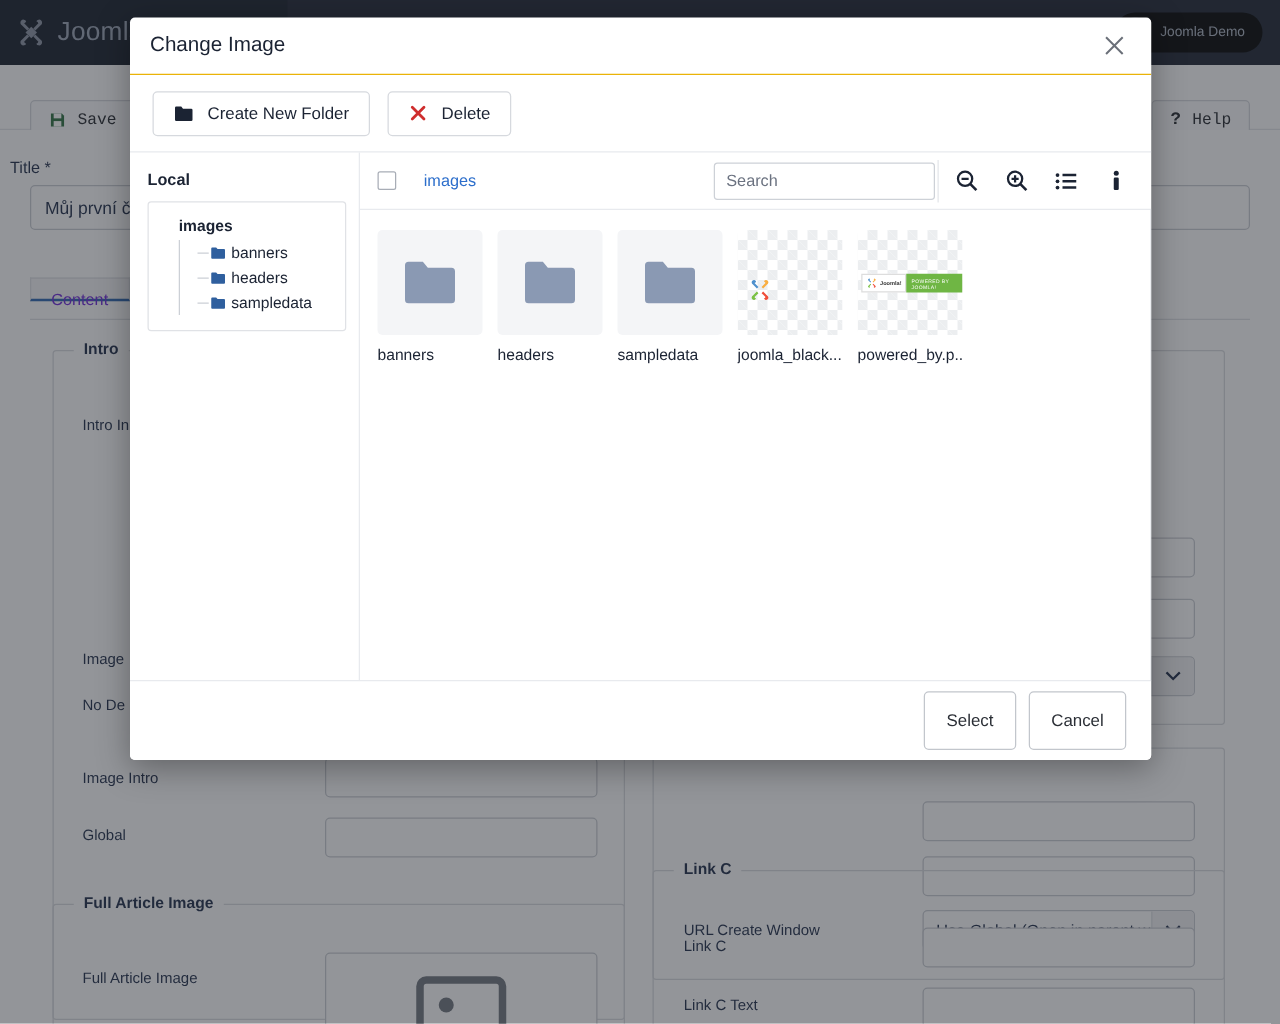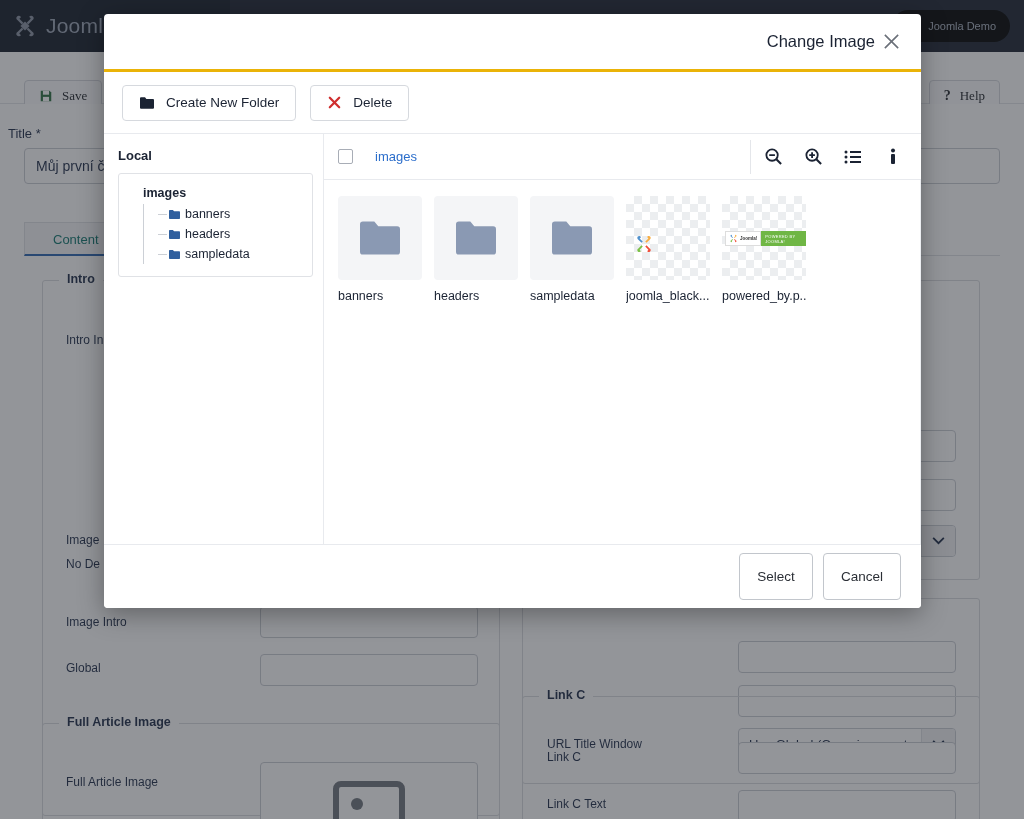--- a/index.html
+++ b/index.html
@@ -48,40 +48,40 @@
   .subbar {
     position: absolute; top: 52px; left: 0; width: 1024px; height: 52px;
     background: #ffffff; border-bottom: 1px solid #e2e4e8;
     display: flex; align-items: center; padding: 0 24px;
   }
   .btn-plain {
     display: inline-flex; align-items: center; gap: 9px;
     height: 32px; padding: 0 14px;
     border: 1px solid #d4d7dd; border-radius: 4px;
     background: #fbfbfc; color: #22262c; font-size: 13px;
-    font-family: Liberation Serif, serif;
+    font-family: Liberation Mono, monospace;
     margin-top: 36px;
   }
   .subbar .spacer { flex: 1; }
 
   .bg-body { position: absolute; top: 104px; left: 0; width: 1024px; bottom: 0; background: #fff; }
   .bg-title-label { position: absolute; left: 8px; top: 22px; font-size: 13px; color: #1d2b47; }
   .bg-title-input {
     position: absolute; left: 24px; top: 44px; width: 976px; height: 36px;
     border: 1px solid #c9ccd2; border-radius: 4px; background: #fff;
     font-size: 14px; color: #1d2b47; padding: 0 11px; line-height: 34px;
     white-space: nowrap; overflow: hidden;
   }
   .tabstrip {
     position: absolute; left: 24px; top: 118px; width: 976px; height: 34px;
     border-bottom: 1px solid #dee0e4;
   }
   .tab-item {
-    display: inline-block; height: 34px; line-height: 33px; padding: 0 28px;
-    font-size: 13px; color: #0f766e; background: #f4f5f7;
+    display: inline-block; height: 19px; line-height: 33px; padding: 0 16px;
+    font-size: 13px; color: #6d28d9; background: #f4f5f7;
     border: 1px solid #dee0e4; border-bottom: 2px solid #2a64b0;
   }
   .fieldset {
     position: absolute; border: 1px solid #d8dade; border-radius: 3px;
   }
   .legend {
     position: absolute; top: -9px; left: 16px; background: #fff;
     padding: 0 8px; font-size: 12.5px; font-weight: bold; color: #1d2b47;
   }
   .frow { position: absolute; display: flex; align-items: center; }
@@ -112,43 +112,43 @@
   }
 
   
   .modal {
     position: absolute; left: 104px; top: 14px; width: 817px; height: 594px;
     background: #ffffff; border-radius: 4px;
     box-shadow: 0 6px 26px rgba(0,0,0,.34);
     display: flex; flex-direction: column; overflow: hidden;
   }
   .modal-head {
-    height: 58px; flex: none; display: flex; align-items: center;
-    padding: 0 14px 0 16px; border-bottom: 3px solid #eab308; text-align: right;
+    height: 46px; flex: none; display: flex; align-items: center;
+    padding: 0 14px 0 16px; border-bottom: 1px solid #eab308;
   }
   .modal-title { font-size: 16.5px; color: #1b2333; flex: 1; }
   .close-btn {
     width: 32px; height: 32px; display: flex; align-items: center;
     justify-content: center; background: transparent; border: 0;
   }
   .modal-tools {
     height: 62px; flex: none; display: flex; align-items: center;
     gap: 14px; padding: 0 18px; border-bottom: 1px solid #e8eaee;
   }
   .tool-btn {
     display: inline-flex; align-items: center; gap: 11px;
     height: 36px; padding: 0 16px;
     border: 1px solid #d6d9de; border-radius: 4px; background: #fff;
     font-size: 13.5px; color: #1b2333;
     font-family: "Liberation Sans", sans-serif;
   }
   .modal-body { flex: 1; display: flex; min-height: 0; }
 
   .mm-sidebar {
-    width: 220px; flex: none; padding: 14px 10px 10px 14px;
+    width: 184px; flex: none; padding: 14px 10px 10px 14px;
     border-right: 1px solid #e8eaee;
   }
   .mm-sidebar h4 { font-size: 13px; color: #1b2333; margin-bottom: 10px; }
   .tree-box {
     border: 1px solid #e0e2e6; border-radius: 3px; padding: 12px 10px;
   }
   .tree-root { font-size: 12.5px; font-weight: bold; color: #1b2333; padding-left: 14px; }
   .tree-children { margin-top: 4px; padding-left: 14px; border-left: 1px solid #ccd0d6; margin-left: 14px; }
   .tree-item {
     display: flex; align-items: center; gap: 4px;
@@ -280,21 +280,21 @@
       <div class="tabstrip">
         <span class="tab-item">Content</span>
       </div>
 
       <div class="fieldset" style="left:42px; top:176px; width:458px; height:536px;">
         <span class="legend">Intro</span>
       </div>
       <div class="frow" style="left:66px; top:229px;">
         <span class="lbl">Intro In</span>
       </div>
-      <div class="frow" style="left:66px; top:429px;">
+      <div class="frow" style="left:66px; top:416px;">
         <span class="lbl">Image</span>
       </div>
       <div class="frow" style="left:66px; top:453px;">
         <span class="lbl">No De</span>
       </div>
       <div class="frow" style="left:66px; top:511px;">
         <span class="lbl">Image Intro</span>
       </div>
       <div class="finput" style="left:260px; top:502px; width:218px;"></div>
       <div class="frow" style="left:66px; top:557px;">
@@ -323,21 +323,21 @@
           <svg width="13" height="8" viewBox="0 0 14 9">
               <path d="M1 1l6 6 6-6" fill="none" stroke="#1d2b47" stroke-width="2"></path>
             </svg>
         </span>
       </div>
 
       <div class="fieldset" style="left:522px; top:494px; width:458px; height:186px;"></div>
       <div class="finput" style="left:738px; top:537px; width:218px;"></div>
       <div class="finput" style="left:738px; top:581px; width:218px;"></div>
       <div class="frow" style="left:547px; top:633px;">
-        <span class="lbl">URL Title Window</span>
+        <span class="lbl">URL Create Window</span>
       </div>
       <div class="fselect" style="left:738px; top:624px; width:218px;">
         <span>Use Global (Open in parent w</span>
         <span class="caret">
           <svg width="13" height="8" viewBox="0 0 14 9">
               <path d="M1 1l6 6 6-6" fill="none" stroke="#1d2b47" stroke-width="2"></path>
             </svg>
         </span>
       </div>
 
@@ -411,20 +411,21 @@
           </div>
         </div>
       </div>
 
       <div class="mm-main">
 
         <div class="mm-toolbar">
           <span class="mm-check"></span>
           <span class="crumb">images</span>
           <span class="sp"></span>
+          <input class="search-field" value="" placeholder="Search" style="">
           <span class="tb-sep"></span>
           <button class="icon-btn">
             <svg width="19" height="19" viewBox="0 0 20 20">
               <circle cx="8.5" cy="8.5" r="6" fill="none" stroke="#1b2333" stroke-width="1.9"></circle>
               <path d="M5.5 8.5h6" stroke="#1b2333" stroke-width="1.9"></path>
               <path d="M13 13l5 5" stroke="#1b2333" stroke-width="2.2"></path>
             </svg>
           </button>
           <button class="icon-btn">
             <svg width="19" height="19" viewBox="0 0 20 20">

